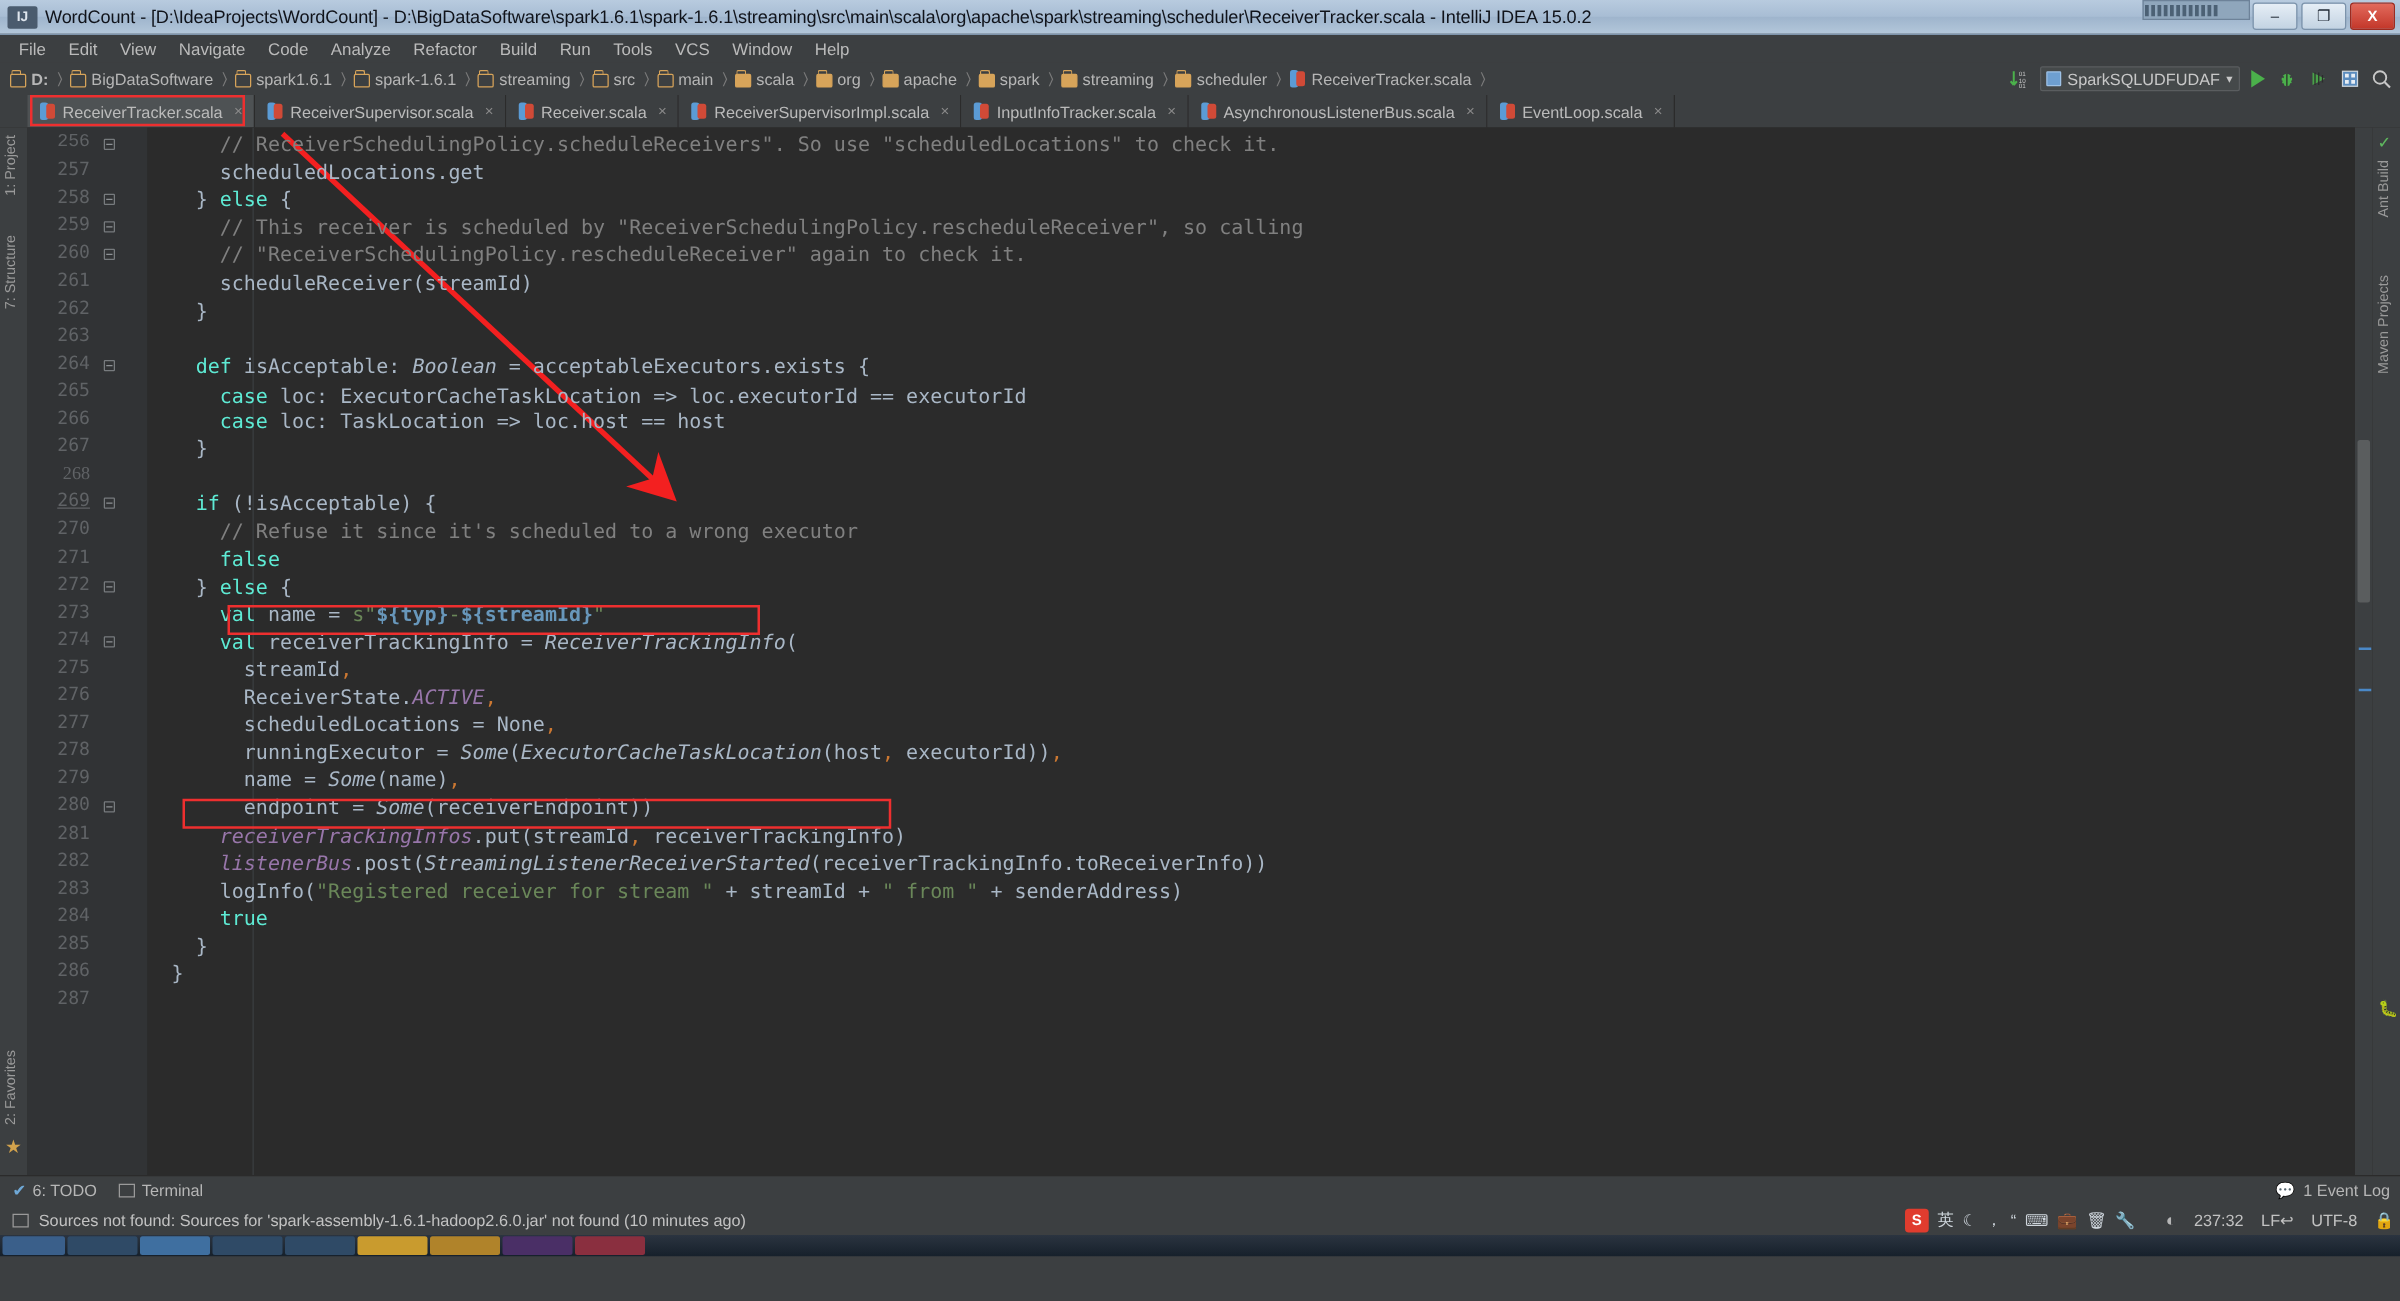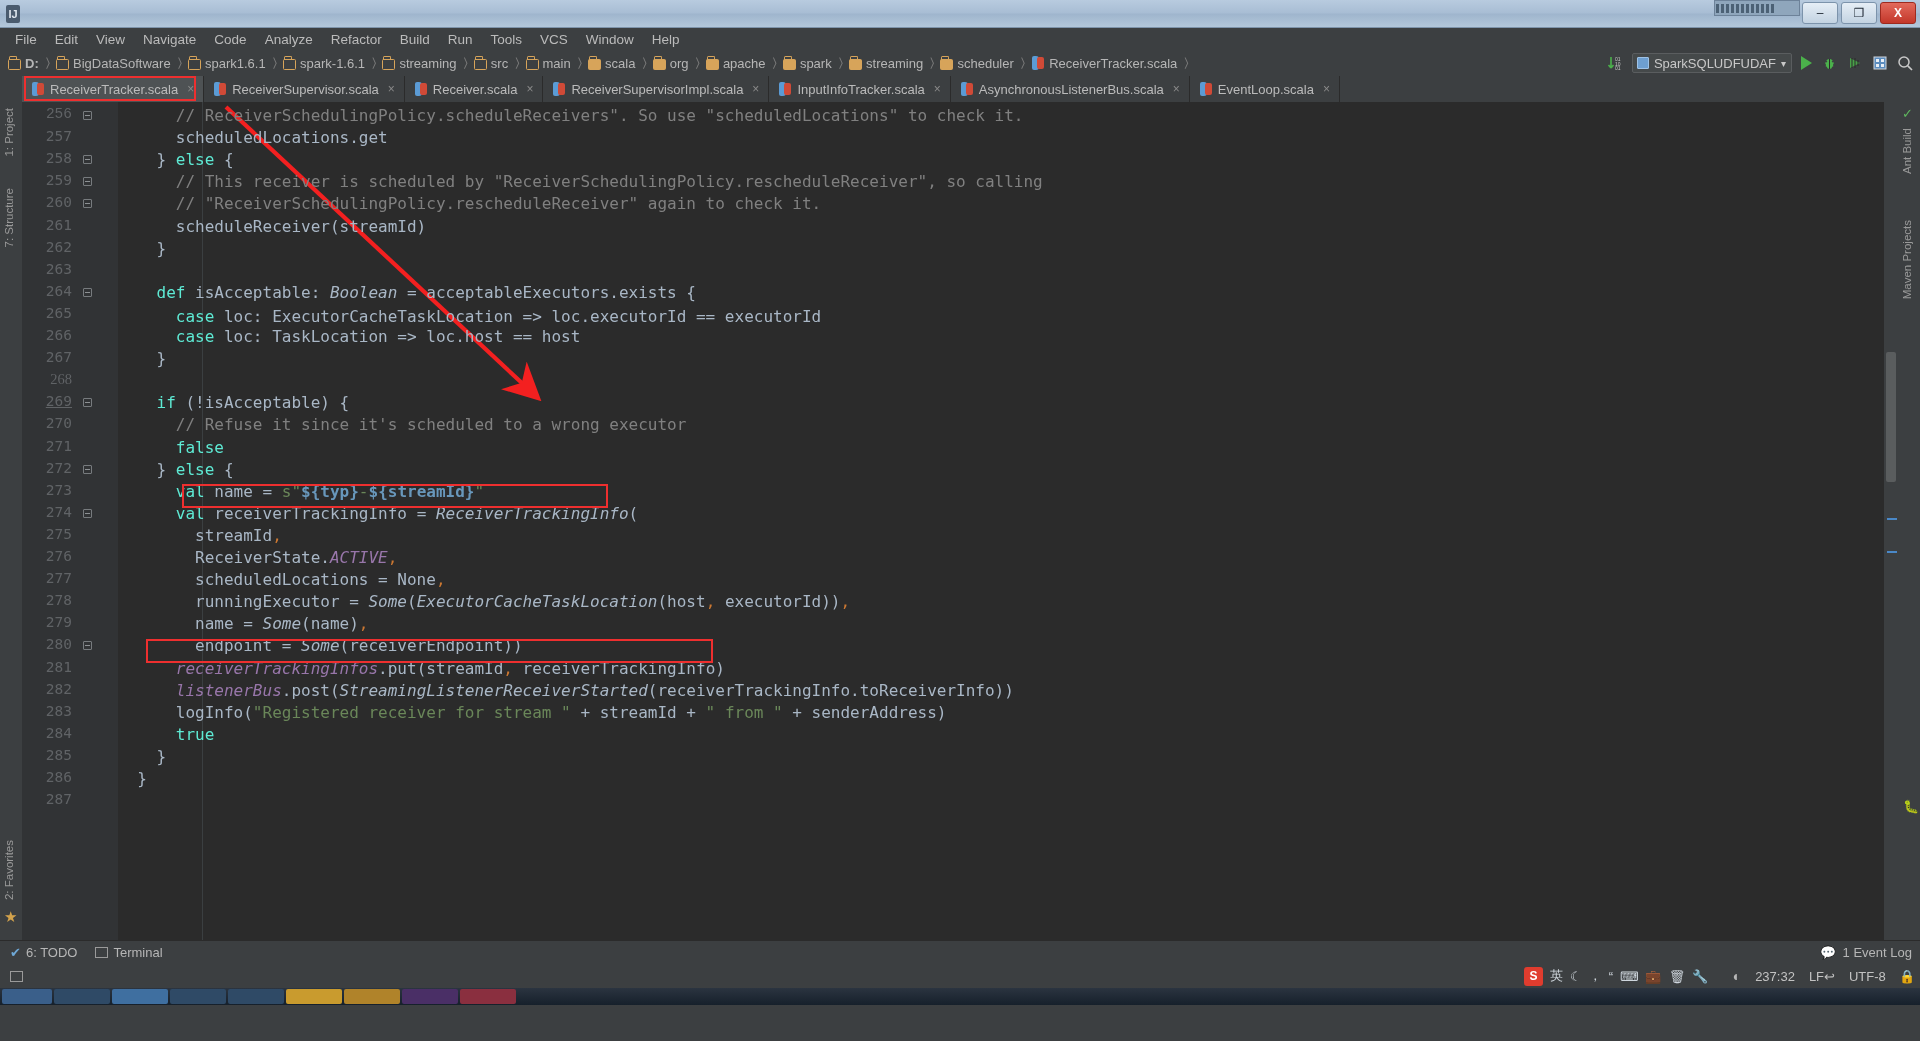--- a/index.html
+++ b/index.html
@@ -2,21 +2,21 @@
 <html><head>
 <meta charset="utf-8">
 <style>
   * { box-sizing: border-box; margin:0; padding:0; }
   html,body { width:1920px; height:1041px; overflow:hidden; background:#3c3f41;
               font-family:"Liberation Sans", sans-serif; }
 
   
   #titlebar { height:28px; background:linear-gradient(180deg,#b8cbdf 0%,#a8bdd4 48%,#9fb5cd 52%,#b3c7da 100%);
               display:flex; align-items:center; position:relative; border-bottom:1px solid #7e94ab; }
-  #titlebar .app-ico { width:14px;height:18px;margin:0 6px 0 6px;background:#4a5b6e;border-radius:2px;
+  #titlebar .app-ico { width:24px;height:18px;margin:0 6px 0 6px;background:#4a5b6e;border-radius:2px;
               display:flex;align-items:center;justify-content:center;color:#dfe6ee;font-size:11px;font-weight:bold;}
   #title-text { font-size:14.5px; color:#10131a; white-space:nowrap; letter-spacing:-0.1px; }
   #win-btns { position:absolute; right:4px; top:2px; display:flex; gap:3px; }
   .win-btn { width:36px;height:22px;border:1px solid #7c93ab;border-radius:3px;
              background:linear-gradient(180deg,#e6eef6,#c3d3e2);display:flex;align-items:center;justify-content:center;
              font-size:12px;color:#1b2430; }
   .win-btn.close { background:linear-gradient(180deg,#e26a5c,#c3372a); border-color:#9d2a1f; color:#fff; font-weight:bold; }
   #sysnotch { position:absolute; right:120px; top:0px; width:86px; height:16px; background:#8fa6bc; border:1px solid #6d8299;}
   #sysnotch i { display:block; float:left; width:3px;height:9px;margin:3px 1px 0 1px;background:#4c6175; }
 
@@ -104,20 +104,21 @@
 
   
   #taskbar { height:17px; background:linear-gradient(180deg,#2b3440,#16202b); display:flex; align-items:center; gap:2px; padding-left:2px;}
   .tbtn { height:15px; min-width:50px; border-radius:2px; }
 </style>
 </head>
 <body>
 
 <div id="titlebar">
   <div class="app-ico">IJ</div>
+  <div id="title-text">WordCount - [D:\IdeaProjects\WordCount] - D:\BigDataSoftware\spark1.6.1\spark-1.6.1\streaming\src\main\scala\org\apache\spark\streaming\scheduler\ReceiverTracker.scala - IntelliJ IDEA 15.0.2</div>
   <div id="sysnotch">
     <i></i>
       <i></i>
       <i></i>
       <i></i>
       <i></i>
       <i></i>
       <i></i>
       <i></i>
       <i></i>
@@ -443,20 +444,21 @@
     <span>Terminal</span>
   </div>
   <div id="bottomright">
     <span style="color:#b6b6b6;">💬</span>
     <span>1 Event Log</span>
   </div>
 </div>
 
 <div id="statusbar">
   <span style="display:inline-block;width:13px;height:11px;border:1px solid #9a9a9a;margin-right:8px;"></span>
+  <span>Sources not found: Sources for 'spark-assembly-1.6.1-hadoop2.6.0.jar' not found (10 minutes ago)</span>
   <div id="statusright">
     <div id="ime">
       <span class="sbox">S</span>
       <span class="g">英</span>
       <span class="g">☾</span>
       <span class="g">，</span>
       <span class="g">“</span>
       <span class="g">⌨</span>
       <span class="g">💼</span>
       <span class="g">🗑</span>

